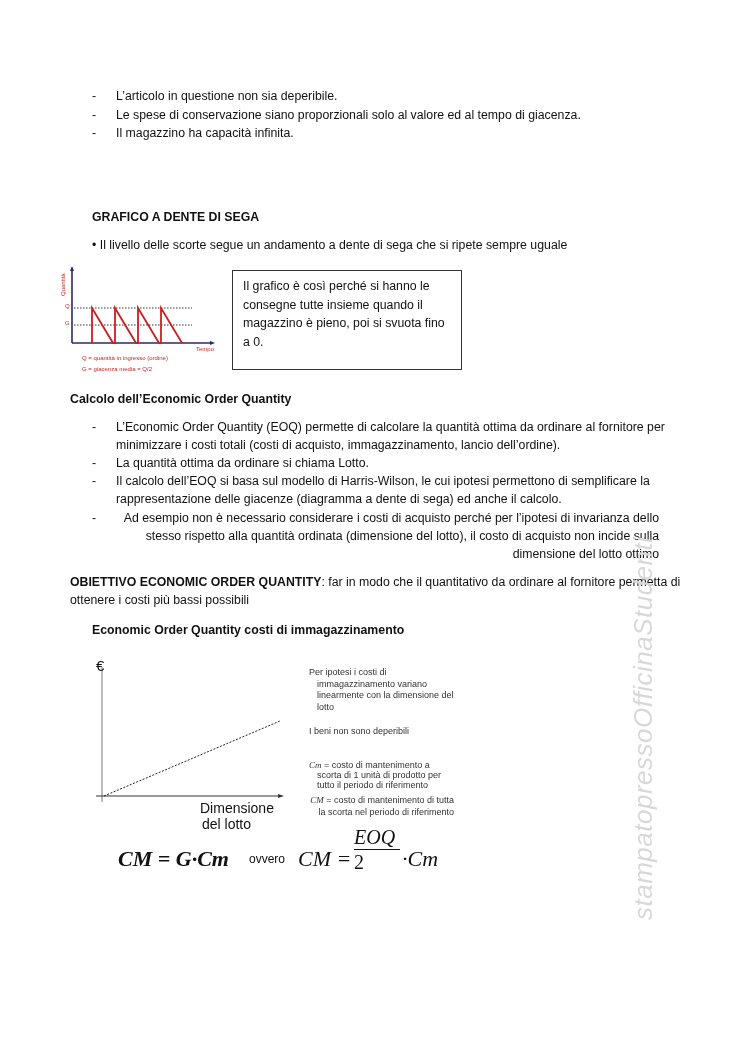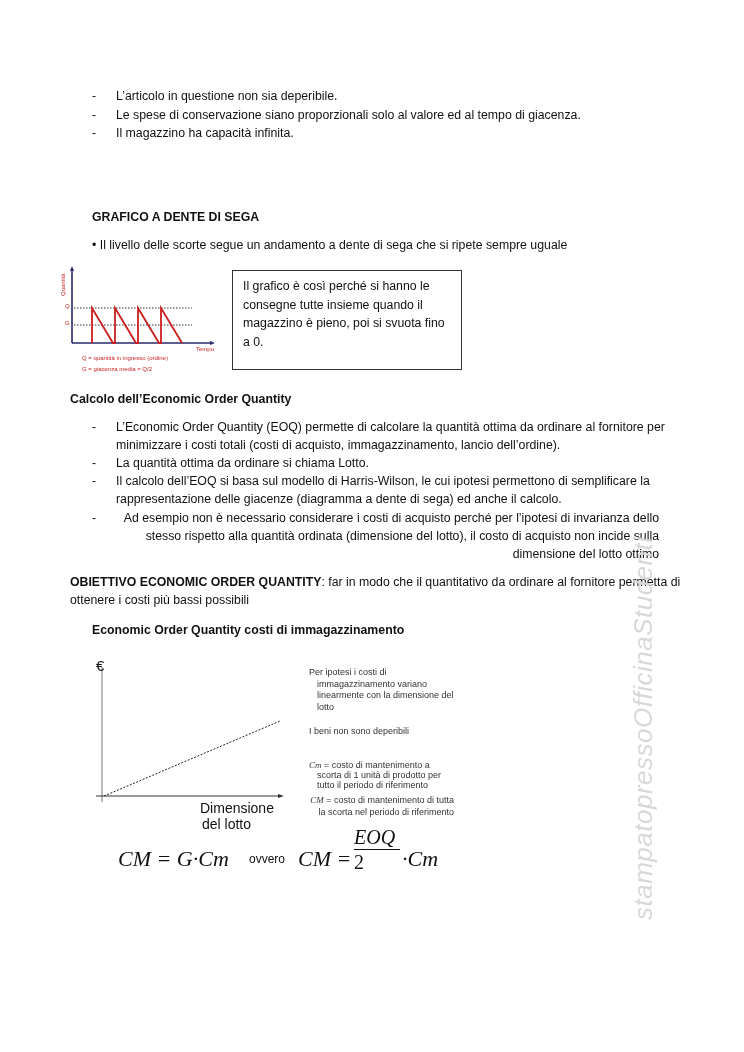--- a/index.html
+++ b/index.html
@@ -97,21 +97,21 @@
   <span class="abs" style="left:110px; top:161px; font-size:14px; color:#111; white-space:nowrap;">del lotto</span>
 </div>
 
 <div class="abs" style="left:309px; top:667px; width:145px;">
   <div class="legend-small" style="white-space:normal; padding-left:8px; text-indent:-8px; line-height:11.5px; font-size:9px;">Per ipotesi i costi di immagazzinamento variano linearmente con la dimensione del lotto</div>
   <div class="legend-small" style="margin-top:12px; font-size:9px;">I beni non sono deperibili</div>
   <div class="legend-small" style="margin-top:22px; white-space:normal; padding-left:8px; text-indent:-8px; line-height:10px; font-size:9px;"><i style="font-family:'Liberation Serif',serif;">Cm</i> <span>= costo di mantenimento a scorta di 1 unità di prodotto per tutto il periodo di riferimento</span></div>
   <div class="legend-small" style="margin-top:5px; white-space:normal; padding-left:8px; text-indent:-8px; line-height:11.5px; font-size:9px;text-align:right;"><i style="font-family:'Liberation Serif',serif;">CM</i> <span>= costo di mantenimento di tutta la scorta nel periodo di riferimento</span></div>
 </div>
 
-<span class="abs formula" style="left:118px; top:846px; white-space:nowrap;">CM = G·Cm</span>
+<span class="abs formula" style="left:118px; top:846px; white-space:nowrap;font-weight:bold;">CM = G·Cm</span>
 <span class="abs" style="left:249px; top:852px; font-size:12px; color:#111;">ovvero</span>
 <span class="abs formula" style="left:298px; top:846px; white-space:nowrap;">CM =</span>
 <div class="abs" style="left:354px; top:826px; width:46px; text-align:left;">
   <div class="formula" style="font-size:20px; line-height:22px;">EOQ</div>
   <div style="border-top:1px solid #111; margin:1px 0;"></div>
   <div class="formula" style="font-style:normal; font-size:20px; line-height:22px;">2</div>
 </div>
 <span class="abs formula" style="left:402px; top:846px; white-space:nowrap;">·Cm</span>
 
 <div class="watermark">stampatopressoOfficinaStudenti</div>

